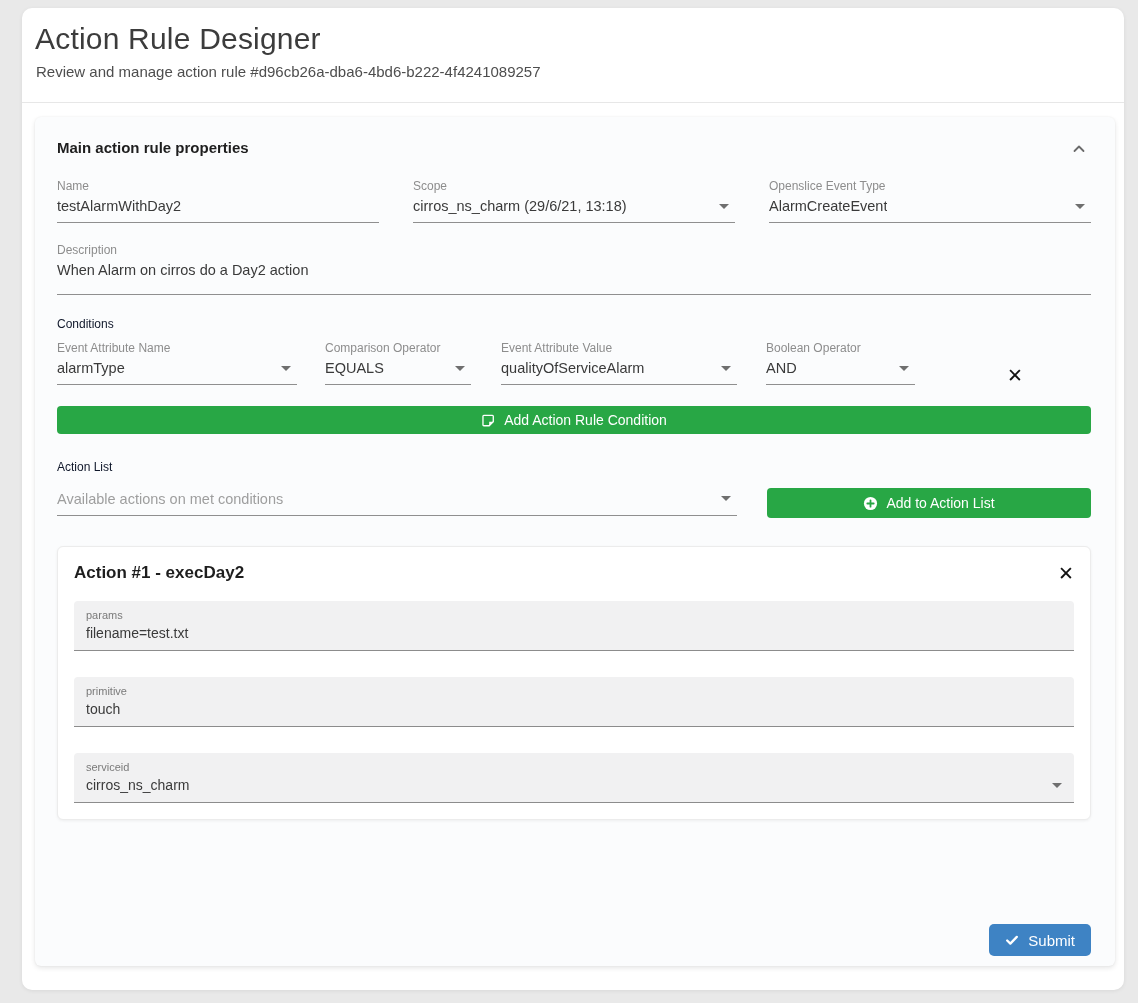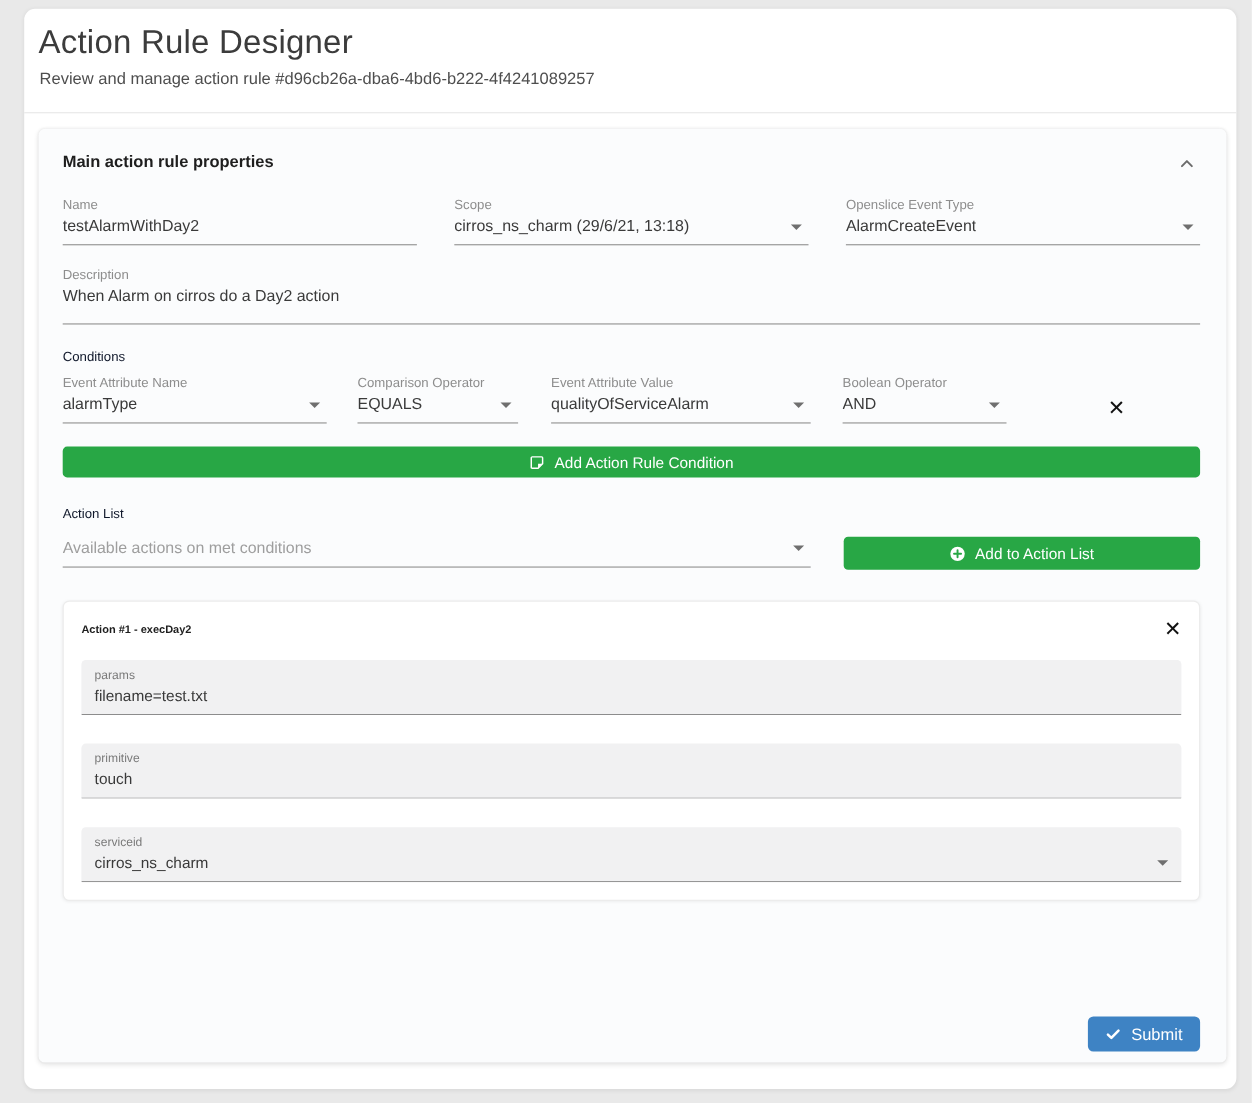--- a/index.html
+++ b/index.html
@@ -36,21 +36,21 @@
   .mat-field .val.placeholder { color:#9e9e9e; }
   .arrow { width:0; height:0; border-left:5px solid transparent; border-right:5px solid transparent; border-top:5px solid #6f6f6f; flex:none; margin-left:8px; }
 
   .main-row { display:flex; gap:34px; margin-bottom:20px; }
   .main-row .mat-field { flex:1; min-width:0; }
   .desc-field { margin-bottom:22px; }
   .desc-field .val-row { padding-bottom:16px; }
 
   .section-heading { font-size:12px; font-weight:400; color:#0f172a; margin:0 0 10px; }
 
-  .cond-row { display:flex; align-items:center; margin-bottom:21px; }
+  .cond-row { display:flex; align-items:flex-end; margin-bottom:21px; }
   .cond-row .w1 { width:240px; margin-right:28px; }
   .cond-row .w2 { width:146px; margin-right:30px; }
   .cond-row .w3 { width:236px; margin-right:29px; }
   .cond-row .w4 { width:149px; }
   .close-x { font-size:19px; color:#111; line-height:1; cursor:pointer; user-select:none; }
   .cond-row .close-x { margin-left:92px; margin-top:16px; }
 
   .btn-green {
     background:var(--green); color:#fff; border:none; border-radius:4px;
     font-size:14px; font-family:inherit; cursor:pointer;
@@ -60,21 +60,21 @@
   .action-heading { margin-bottom:14px; }
   .action-select-row { display:flex; align-items:center; gap:30px; margin-bottom:28px; }
   .select-field { width:680px; }
   .btn-add-action { width:324px; height:30px; flex:none; }
 
   .action-card {
     background:#ffffff; border:1px solid #ececec; border-radius:6px;
     box-shadow:0 1px 3px rgba(0,0,0,.06); padding:16px;
   }
   .card-head { display:flex; justify-content:space-between; align-items:center; margin-bottom:18px; }
-  .card-head h4 { margin:0; font-size:10px; font-weight:700; color:#1e1e1e; }
+  .card-head h4 { margin:0; font-size:17px; font-weight:700; color:#1e1e1e; }
 
   .filled-field {
     background:#f1f1f2; border-bottom:1px solid #8c8c8c; border-radius:4px 4px 0 0;
     padding:8px 12px 9px; margin-bottom:26px;
   }
   .filled-field:last-child { margin-bottom:0; }
   .filled-field .lbl { font-size:11px; color:#7a7a7a; margin-bottom:4px; }
   .filled-field .val-row { display:flex; justify-content:space-between; align-items:center; }
   .filled-field .val { font-size:14px; color:#3a3a3a; }
 

